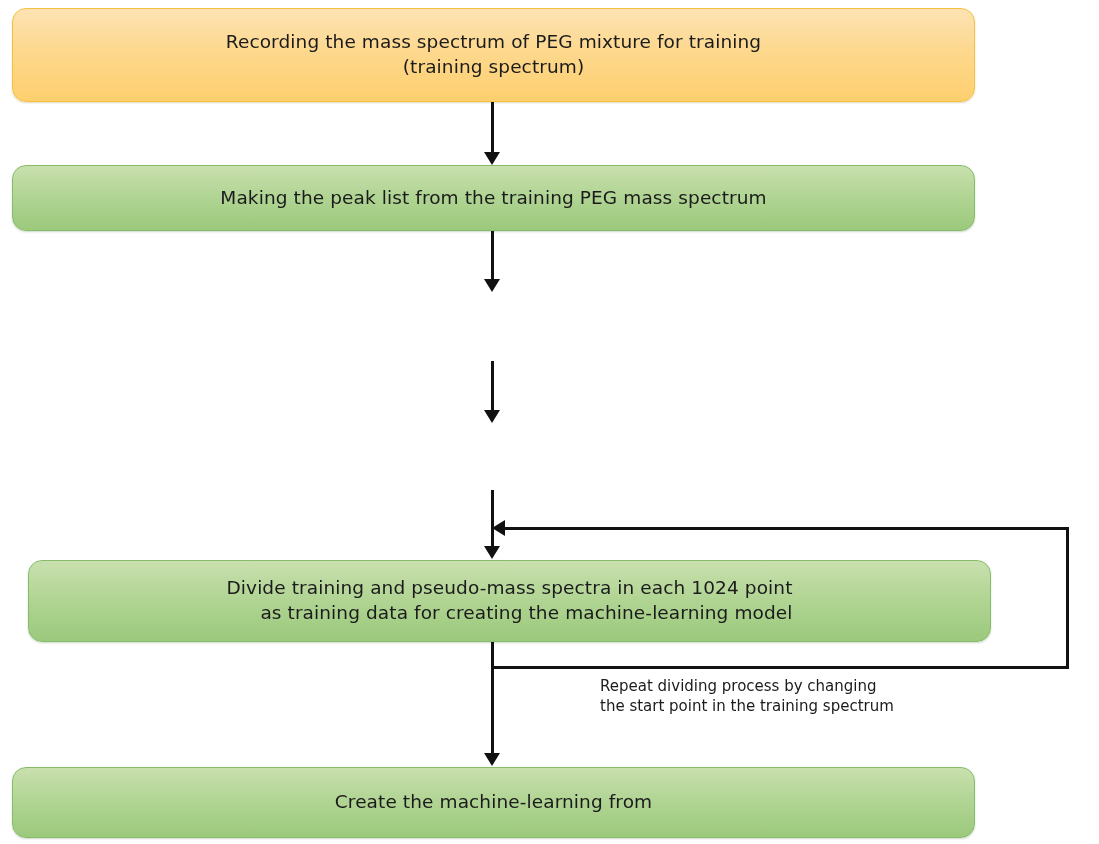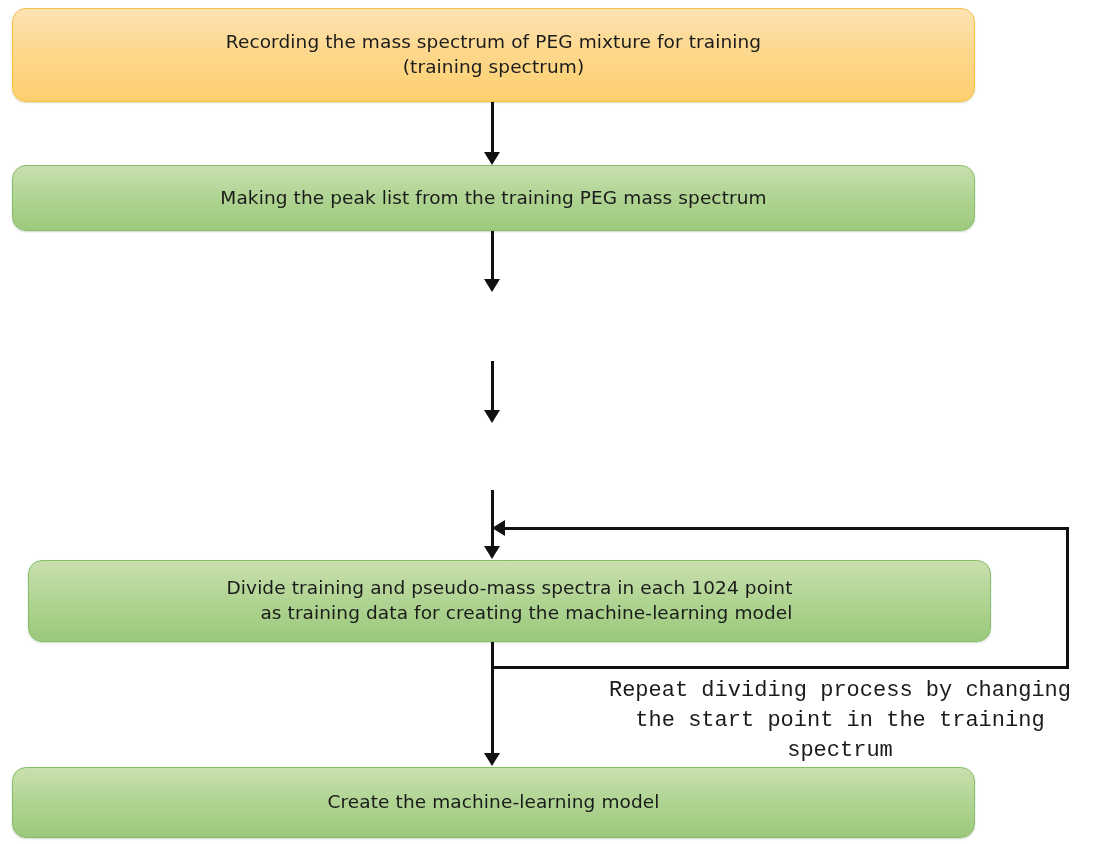--- a/index.html
+++ b/index.html
@@ -72,26 +72,25 @@
   .arrow-left {
     position: absolute;
     width: 0;
     height: 0;
     border-top: 8px solid transparent;
     border-bottom: 8px solid transparent;
     border-right: 13px solid #111111;
   }
   .loop-label {
     position: absolute;
-    font-size: 22px;
+    font-size: 15px;
     line-height: 1.36;
     color: #1b1b1b;
-    text-align: center;
+    text-align: left;
     white-space: pre-line;
-    font-family: Liberation Mono, monospace;
   }
 </style>
 </head>
 <body>
 
 <div id="flow">
 
   <div class="node orange" style="left:12px; top:8px; width:963px; height:94px;">
     <span class="nodetext">Recording the mass spectrum of PEG mixture for training
 (training spectrum)</span>
@@ -126,16 +125,16 @@
   <div class="hline" style="left:500px; top:527px; width:569px;"></div>
   <div class="arrow-left" style="left:492px; top:520px;"></div>
 
   <div class="loop-label" style="left:600px; top:676px; width:480px;">Repeat dividing process by changing
 the start point in the training spectrum</div>
 
   <div class="vline" style="left:491px; top:642px; height:112px;"></div>
   <div class="arrow-down" style="left:484px; top:753px;"></div>
 
   <div class="node green" style="left:12px; top:767px; width:963px; height:71px;">
-    <span class="nodetext">Create the machine-learning model</span>
+    <span class="nodetext">Create the machine-learning from</span>
   </div>
 
 </div>
 
 </body></html>

